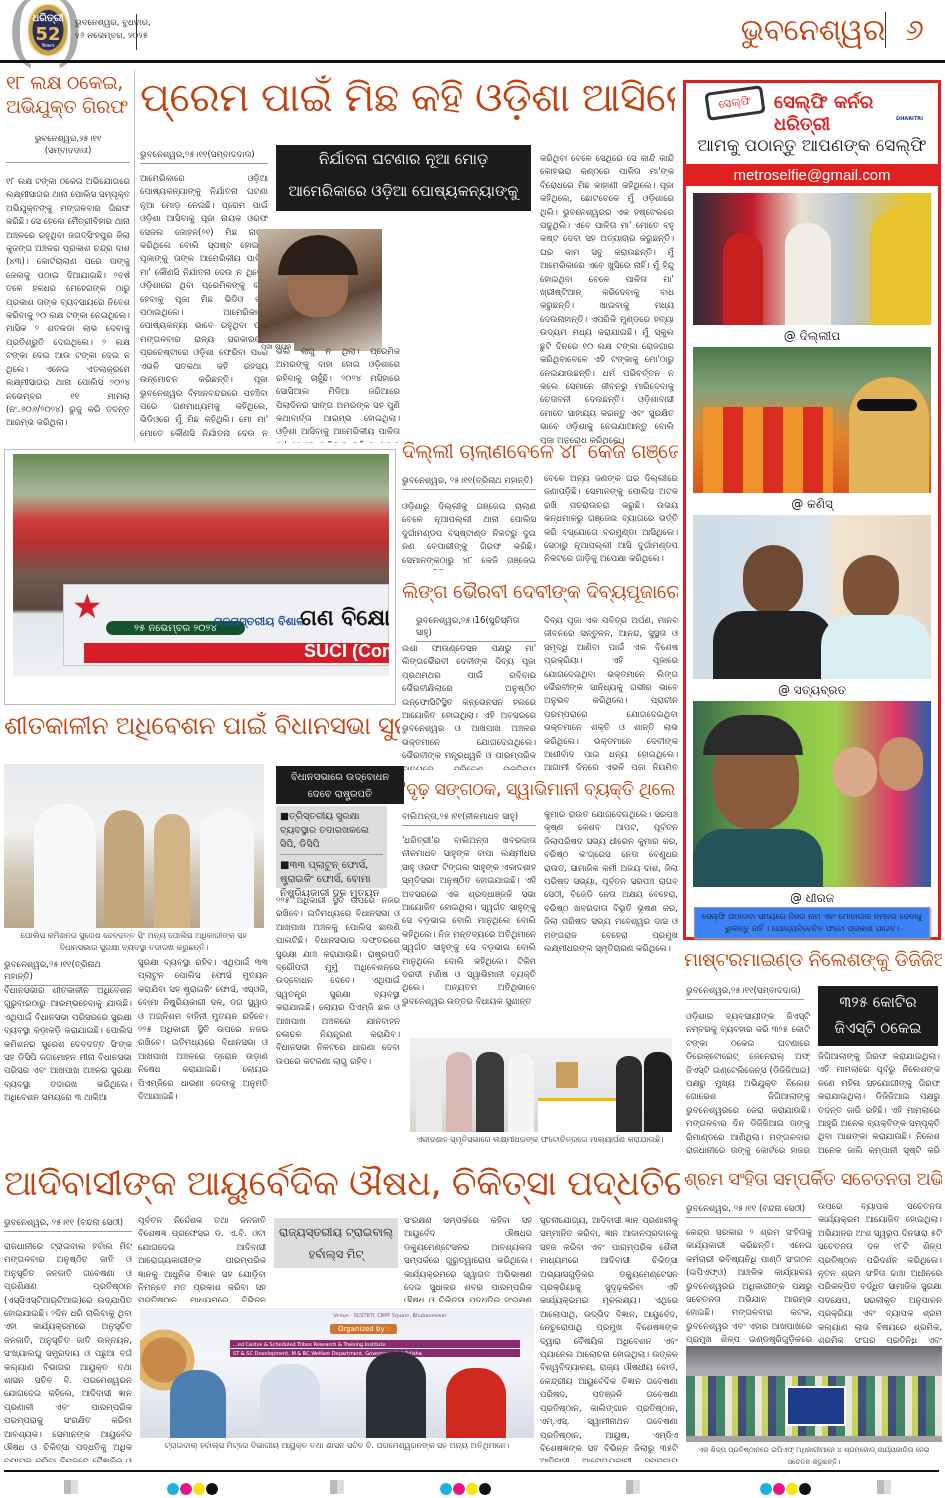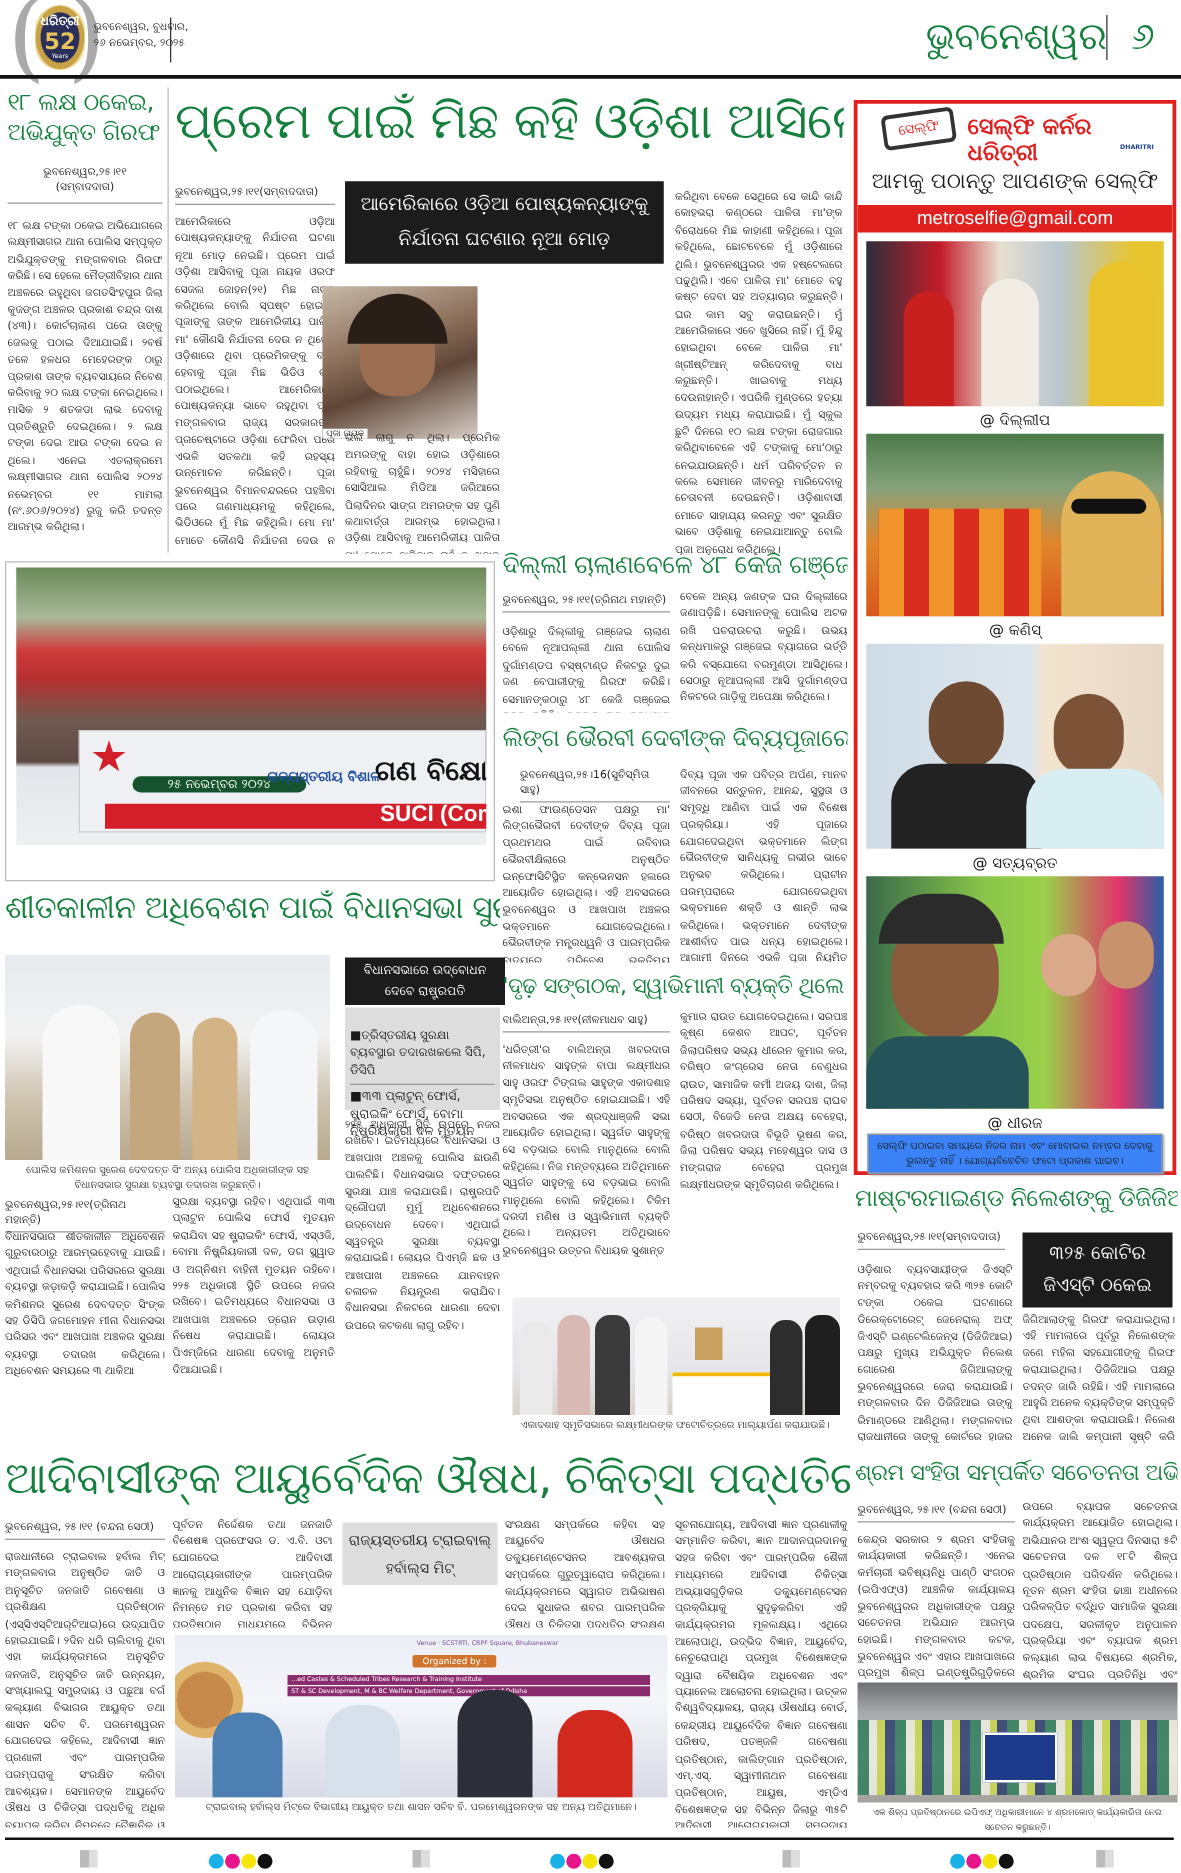--- a/index.html
+++ b/index.html
@@ -2,21 +2,21 @@
 <html><head>
 <meta charset="utf-8">
 <style>
   * { box-sizing: border-box; margin: 0; padding: 0; }
   html, body { width: 945px; height: 1498px; background: #fff; overflow: hidden; }
   body { font-family: "DejaVu Sans", sans-serif; color: #1a1a1a; position: relative; }
   .abs { position: absolute; }
   .body-text { font-size: 8.6px; line-height: 13.4px; text-align: justify; color: #222; overflow: hidden; }
   .dateline { font-size: 8.6px; line-height: 12px; color: #222; border-bottom: 1px solid #999; padding-bottom: 3px; }
   .caption { font-size: 8px; line-height: 12px; text-align: center; color: #333; }
-  .headline { font-family: "DejaVu Sans", sans-serif; font-weight: 400; color: #15803d; white-space: nowrap; overflow: hidden; letter-spacing: -0.5px; }
+  .headline { font-family: "DejaVu Sans", sans-serif; font-weight: 400; color: #c2410c; white-space: nowrap; overflow: hidden; letter-spacing: -0.5px; }
   .photo { overflow: hidden; }
   .rule { background: #111; }
   .vline { background: #bbb; width: 1px; }
   .logo-paren { font-size: 78px; line-height: 70px; color: #aaa; font-family: "DejaVu Serif", serif; }
   .logo-name { color: #fff; font-size: 10px; font-weight: bold; text-align: center; }
   .logo-num { color: #e7c25a; font-size: 18px; font-weight: bold; text-align: center; line-height: 18px; }
   .logo-years { color: #fff; font-size: 5px; text-align: center; }
 
   
   .selfie-box { border: 3px solid #e0201e; background: #fff; }
@@ -63,22 +63,22 @@
     <div>(ସମ୍ବାଦଦାତା)</div>
   </div>
   <div style="border-top:1px solid #999;margin-top:6px;"></div>
   <div class="body-text" style="margin-top:12px;height:260px;">୧୮ ଲକ୍ଷ ଟଙ୍କା ଠକେଇ ଅଭିଯୋଗରେ ଲକ୍ଷ୍ମୀସାଗର ଥାନା ପୋଲିସ ସମ୍ପୃକ୍ତ ଅଭିଯୁକ୍ତଙ୍କୁ ମଙ୍ଗଳବାର ଗିରଫ କରିଛି। ସେ ହେଲେ ମୈତ୍ରୀବିହାର ଥାନା ଅଞ୍ଚଳରେ ରହୁଥିବା ଜଗତସିଂହପୁର ଜିଲା କୁଜଙ୍ଗ ଅଞ୍ଚଳର ପ୍ରକାଶ ଚନ୍ଦ୍ର ଦାଶ (୪୩)। କୋର୍ଟଚାଲାଣ ପରେ ତାଙ୍କୁ ଜେଲକୁ ପଠାଇ ଦିଆଯାଇଛି। ୨ବର୍ଷ ତଳେ ହଳଧର ମେହେରଙ୍କ ଠାରୁ ପ୍ରକାଶ ତାଙ୍କ ବ୍ୟବସାୟରେ ନିବେଶ କରିବାକୁ ୨୦ ଲକ୍ଷ ଟଙ୍କା ନେଇଥିଲେ। ମାସିକ ୨ ଶତକଡା ଲାଭ ଦେବାକୁ ପ୍ରତିଶ୍ରୁତି ଦେଇଥିଲେ। ୨ ଲକ୍ଷ ଟଙ୍କା ଦେଇ ଆଉ ଟଙ୍କା ଦେଇ ନ ଥିଲେ। ଏନେଇ ଏତଲାକ୍ରମେ ଲକ୍ଷ୍ମୀସାଗର ଥାନା ପୋଲିସ ୨୦୨୪ ନଭେମ୍ବର ୧୧ ମାମଲା (ନଂ.୬୦୬/୨୦୨୪) ରୁଜୁ କରି ତଦନ୍ତ ଆରମ୍ଭ କରିଥିଲା।</div>
 </div>
 <div class="abs vline" style="left:134px;top:70px;height:372px;"></div>
 
 <div class="abs headline" style="left:140px;top:72px;width:535px;font-size:40px;line-height:50px;text-align:center;">ପ୍ରେମ ପାଇଁ ମିଛ କହି ଓଡ଼ିଶା ଆସିଲେ ପୂଜା</div>
 <div class="abs dateline" style="left:140px;top:148px;width:128px;">ଭୁବନେଶ୍ୱର,୨୫।୧୧(ସମ୍ବାଦଦାତା)</div>
 <div class="abs dark-box" style="left:276px;top:145px;width:255px;height:66px;">
+  <div style="font-size:15px;line-height:28px;">ନିର୍ଯାତନା ଘଟଣାର ନୂଆ ମୋଡ଼</div>
   <div style="font-size:15px;line-height:28px;padding-top:4px;">ଆମେରିକାରେ ଓଡ଼ିଆ ପୋଷ୍ୟକନ୍ୟାଙ୍କୁ</div>
-  <div style="font-size:15px;line-height:28px;">ନିର୍ଯାତନା ଘଟଣାର ନୂଆ ମୋଡ଼</div>
 </div>
 <div class="abs body-text" style="left:140px;top:172px;width:128px;height:270px;">ଆମେରିକାରେ ଓଡ଼ିଆ ପୋଷ୍ୟକନ୍ୟାଙ୍କୁ ନିର୍ଯାତନା ଘଟଣା ନୂଆ ମୋଡ଼ ନେଇଛି। ପ୍ରେମ ପାଇଁ ଓଡ଼ିଶା ଆସିବାକୁ ପୂଜା ନାୟକ ଓରଫ ସେଜଲ ଜୋହନ(୨୧) ମିଛ ନାଟକ କରିଥିଲେ ବୋଲି ସ୍ପଷ୍ଟ ହୋଇଛି। ପୂଜାଙ୍କୁ ତାଙ୍କ ଆମେରିକୀୟ ପାଳିତା ମା' କୌଣସି ନିର୍ଯାତନା ଦେଉ ନ ଥିଲେ। ଓଡ଼ିଶାରେ ଥିବା ପ୍ରେମିକଙ୍କୁ ବାହା ହେବାକୁ ପୂଜା ମିଛ ଭିଡିଓ କରି ପଠାଇଥିଲେ। ଆମେରିକାରେ ପୋଷ୍ୟକନ୍ୟା ଭାବେ ରହୁଥିବା ପୂଜା ମଙ୍ଗଳବାର ରାଜ୍ୟ ସରକାରଙ୍କ ପ୍ରଚେଷ୍ଟାରେ ଓଡ଼ିଶା ଫେରିବା ପରେ ଏଭଳି ସତକଥା କହି ରହସ୍ୟ ଉନ୍ମୋଚନ କରିଛନ୍ତି। ପୂଜା ଭୁବନେଶ୍ୱର ବିମାନବନ୍ଦରରେ ପହଞ୍ଚିବା ପରେ ଗଣମାଧ୍ୟମକୁ କହିଥିଲେ, ଭିଡିଓରେ ମୁଁ ମିଛ କହିଥିଲି। ମୋ ମା' ମୋତେ କୌଣସି ନିର୍ଯାତନା ଦେଉ ନ ଥିଲେ। ସେ ବହୁତ ଭଲ। ସତକଥା ହେଲା, ଆମେରିକାର ଜୀବନଶୈଳୀ ମତେ</div>
 <div class="abs photo" style="left:258px;top:217px;width:124px;height:122px;background:linear-gradient(160deg,#c7b9a8 0%,#8a6d58 40%,#5e4638 60%,#d9cfc6 100%);margin-top:12px;">
   <div class="abs" style="left:30px;top:18px;width:60px;height:70px;border-radius:30px 30px 26px 26px;background:#9b6e52;"></div>
   <div class="abs" style="left:20px;top:6px;width:80px;height:40px;border-radius:40px 40px 0 0;background:#2a1e18;"></div>
   <div class="abs" style="left:0;bottom:0;background:#fff;font-size:7px;padding:0 3px;">ପୂଜା ନାୟକ</div>
 </div>
 <div class="abs body-text" style="left:276px;top:345px;width:124px;height:98px;">ଭଲ ଲାଗୁ ନ ଥିଲା। ପ୍ରେମିକ ଅମରଙ୍କୁ ବାହା ହୋଇ ଓଡ଼ିଶାରେ ରହିବାକୁ ଚାହୁଁଛି। ୨୦୨୪ ମସିହାରେ ସୋସିଆଲ ମିଡିଆ ଜରିଆରେ ପିଲାଦିନର ସାଙ୍ଗ ଅମରଙ୍କ ସହ ପୁଣି କଥାବାର୍ତ୍ତା ଆରମ୍ଭ ହୋଇଥିଲା। ଓଡ଼ିଶା ଆସିବାକୁ ଆମେରିକୀୟ ପାଳିତା ମା' ମୋତେ ଛାଡ଼ିବାକୁ ଚାହୁଁ ନ ଥିବାରୁ ଅମର ସହ ମିଶି ଏଭଳି ମିଛ ନାଟକ ପାଇଁ ଯୋଜନା କରିଥିଲି। ଏଥିପାଇଁ ଆମେରିକାରେ ମୋ ପାଳିତା ମା'ଙ୍କୁ ଆଇନଗତ ସମସ୍ୟା ଭୋଗିବାକୁ ପଡ଼ିଛି। ସରକାର ଏଥିପାଇଁ କିଛି କରିବାକୁ ପୂଜା ଅନୁରୋଧ କରିଛନ୍ତି। ତେବେ ପୂଜା ଓଡ଼ିଶା ଫେରିବା ପରେ ତାଙ୍କୁ ବାଲେଶ୍ୱର ଜିଲା ସମାଜ ମଙ୍ଗଳ ହେପାଜତରେ ରଖାଯାଇଛି। ସୂଚନା ଅନୁଯାୟୀ, ନଭେମ୍ବର ୭ରେ ପୂଜାଙ୍କୁ ତାଙ୍କ ପାଳିତା ମା' ନିର୍ଯାତନା ଦେଉଥିବା ଘଟଣା ପ୍ରଚାରିତ ହୋଇଥିଲା। ପୂଜା ବାଲେଶ୍ୱରରେ ରହୁଥିବା ସାଙ୍ଗ ଅମରଙ୍କୁ ଭିଡିଓ ପଠାଇ ମୁଖ୍ୟମନ୍ତ୍ରୀ ମୋହନ ଚରଣ ମାଝୀଙ୍କ ଦୃଷ୍ଟି ଆକର୍ଷଣ କରିଥିଲେ। ପୂଜା ଏକ ଭିଡିଓ ସେୟାର</div>
 <div class="abs body-text" style="left:540px;top:152px;width:134px;height:292px;">କରିଥିବା ବେଳେ ସେଥିରେ ସେ କାନ୍ଦି କାନ୍ଦି କୋହଭରା କଣ୍ଠରେ ପାଳିତା ମା'ଙ୍କ ବିରୋଧରେ ମିଛ କାହାଣୀ କହିଥିଲେ। ପୂଜା କହିଥିଲେ, ଛୋଟବେଳେ ମୁଁ ଓଡ଼ିଶାରେ ଥିଲି। ଭୁବନେଶ୍ୱରର ଏକ ହଷ୍ଟେଲରେ ପଢୁଥିଲି। ଏବେ ପାଳିତା ମା' ମୋତେ ବହୁ କଷ୍ଟ ଦେବା ସହ ଅତ୍ୟାଚାର କରୁଛନ୍ତି। ଘର କାମ ସବୁ କରାଉଛନ୍ତି। ମୁଁ ଆମେରିକାରେ ଏବେ ଖୁସିରେ ନାହିଁ। ମୁଁ ହିନ୍ଦୁ ହୋଇଥିବା ବେଳେ ପାଳିତା ମା' ଖ୍ରୀଷ୍ଟିଆନ୍ କରିଦେବାକୁ ବାଧ କରୁଛନ୍ତି। ଖାଇବାକୁ ମଧ୍ୟ ଦେଉନାହାନ୍ତି। ଏପରିକି ମୁଣ୍ଡରେ ହତ୍ୟା ଉଦ୍ୟମ ମଧ୍ୟ କରାଯାଇଛି। ମୁଁ ସ୍କୁଲ ଛୁଟି ଦିନରେ ୧୦ ଲକ୍ଷ ଟଙ୍କା ରୋଜଗାର କରିଥିବାବେଳେ ଏହି ଟଙ୍କାକୁ ମୋ'ଠାରୁ ନେଇଯାଉଛନ୍ତି। ଧର୍ମ ପରିବର୍ତ୍ତନ ନ କଲେ ସେମାନେ ଜୀବନରୁ ମାରିଦେବାକୁ ଚେତାବନୀ ଦେଉଛନ୍ତି। ଓଡ଼ିଶାବାସୀ ମୋତେ ସାହାଯ୍ୟ କରନ୍ତୁ ଏବଂ ସୁରକ୍ଷିତ ଭାବେ ଓଡ଼ିଶାକୁ ନେଇଯାଆନ୍ତୁ ବୋଲି ପୂଜା ଅନୁରୋଧ କରିଥିଲେ।</div>
 
@@ -154,21 +154,21 @@
   <div class="abs" style="left:30px;top:40px;width:62px;height:124px;background:#f8f8f8;border-radius:30px 30px 0 0;"></div>
   <div class="abs" style="left:100px;top:46px;width:40px;height:118px;background:#c4a77c;border-radius:20px 20px 0 0;"></div>
   <div class="abs" style="left:150px;top:50px;width:36px;height:114px;background:#d2b486;border-radius:18px 18px 0 0;"></div>
   <div class="abs" style="left:196px;top:44px;width:54px;height:120px;background:#f4f6f8;border-radius:26px 26px 0 0;"></div>
 </div>
 <div class="abs caption" style="left:4px;top:930px;width:260px;">ପୋଲିସ କମିଶନର ସୁରେଶ ଦେବଦତ୍ତ ସିଂ ଅନ୍ୟ ପୋଲିସ ଅଧିକାରୀଙ୍କ ସହ ବିଧାନସଭାର ସୁରକ୍ଷା ବ୍ୟବସ୍ଥା ତଦାରଖ କରୁଛନ୍ତି।</div>
 <div class="abs dark-box" style="left:276px;top:766px;width:128px;height:38px;">
   <div style="font-size:10px;line-height:17px;padding-top:2px;">ବିଧାନସଭାରେ ଉଦ୍‌ବୋଧନ</div>
   <div style="font-size:10px;line-height:17px;">ଦେବେ ରାଷ୍ଟ୍ରପତି</div>
 </div>
-<div class="abs grey-box" style="left:276px;top:806px;width:124px;height:82px;padding:16px 4px;">
+<div class="abs grey-box" style="left:276px;top:806px;width:111px;height:82px;padding:3px 4px;">
   <div style="font-size:9.5px;line-height:14px;border-bottom:1px solid #999;padding-bottom:3px;">■<span>ତ୍ରିସ୍ତରୀୟ ସୁରକ୍ଷା ବ୍ୟବସ୍ଥାର ତଦାରଖକଲେ ସିପି, ଡିସିପି</span></div>
   <div style="font-size:10px;line-height:14px;padding-top:3px;">■<span>୩୩ ପ୍ଲାଟୁନ୍ ଫୋର୍ସ, ଷ୍ଟ୍ରାଇକିଂ ଫୋର୍ସ, ବୋମା ନିଷ୍କ୍ରିୟକାରୀ ଦଳ ମୁତୟନ</span></div>
 </div>
 <div class="abs body-text" style="left:276px;top:894px;width:124px;height:252px;">୨୨୫ ଅଧିକାରୀ ସ୍ଥିତି ଉପରେ ନଜର ରଖିବେ। ଇତିମଧ୍ୟରେ ବିଧାନସଭା ଓ ଆଖପାଖ ଅଞ୍ଚଳକୁ ପୋଲିସ ଛାଉଣି ପାଲଟିଛି। ବିଧାନସଭାର ଦଫ୍ତରରେ ସୁରକ୍ଷା ଯାଞ୍ଚ କରାଯାଉଛି। ରାଷ୍ଟ୍ରପତି ଦ୍ରୌପଦୀ ମୁର୍ମୁ ଅଧିବେଶନରେ ଉଦ୍‌ବୋଧନ ଦେବେ। ଏଥିପାଇଁ ସ୍ୱତନ୍ତ୍ର ସୁରକ୍ଷା ବ୍ୟବସ୍ଥା କରାଯାଇଛି। ଲୋୟର ପିଏମ୍‌ଜି ଛକ ଓ ଆଖପାଖ ଅଞ୍ଚଳରେ ଯାନବାହନ ଚଳାଚଳ ନିୟନ୍ତ୍ରଣ କରାଯିବ। ବିଧାନସଭା ନିକଟରେ ଧାରଣା ଦେବା ଉପରେ କଟକଣା ଲାଗୁ ରହିବ।</div>
 <div class="abs dateline" style="left:4px;top:958px;width:128px;">ଭୁବନେଶ୍ୱର,୨୫।୧୧(ତ୍ରିନାଥ ମହାନ୍ତି)</div>
 <div class="abs body-text" style="left:4px;top:984px;width:128px;height:160px;">ବିଧାନସଭାର ଶୀତକାଳୀନ ଅଧିବେଶନ ଗୁରୁବାରଠାରୁ ଆରମ୍ଭହେବାକୁ ଯାଉଛି। ଏଥିପାଇଁ ବିଧାନସଭା ପରିସରରେ ସୁରକ୍ଷା ବ୍ୟବସ୍ଥା କଡ଼ାକଡ଼ି କରାଯାଇଛି। ପୋଲିସ କମିଶନର ସୁରେଶ ଦେବଦତ୍ତ ସିଂଙ୍କ ସହ ଡିସିପି ଜଗମୋହନ ମୀନା ବିଧାନସଭା ପରିସର ଏବଂ ଆଖପାଖ ଅଞ୍ଚଳର ସୁରକ୍ଷା ବ୍ୟବସ୍ଥା ତଦାରଖ କରିଥିଲେ। ଅଧିବେଶନ ସମୟରେ ୩ ଥାକିଆ</div>
 <div class="abs body-text" style="left:138px;top:956px;width:130px;height:188px;">ସୁରକ୍ଷା ବ୍ୟବସ୍ଥା ରହିବ। ଏଥିପାଇଁ ୩୩ ପ୍ଲାଟୁନ ପୋଲିସ ଫୋର୍ସ ମୁତୟନ କରାଯିବା ସହ ଷ୍ଟ୍ରାଇକିଂ ଫୋର୍ସ, ଏସ୍‌ଓଜି, ବୋମା ନିଷ୍କ୍ରିୟକାରୀ ଦଳ, ଡଗ ସ୍କ୍ୱାଡ ଓ ଅଗ୍ନିଶମ ବାହିନୀ ମୁତୟନ ରହିବେ। ୨୨୫ ଅଧିକାରୀ ସ୍ଥିତି ଉପରେ ନଜର ରଖିବେ। ଇତିମଧ୍ୟରେ ବିଧାନସଭା ଓ ଆଖପାଖ ଅଞ୍ଚଳରେ ଡ୍ରୋନ ଉଡ଼ାଣ ନିଷେଧ କରାଯାଇଛି। ଲୋୟର ପିଏମ୍‌ଜିରେ ଧାରଣା ଦେବାକୁ ଅନୁମତି ଦିଆଯାଇଛି।</div>
 
 <div class="abs headline" style="left:402px;top:774px;width:276px;font-size:17.5px;line-height:30px;">'ଦୃଢ଼ ସଙ୍ଗଠକ, ସ୍ୱାଭିମାନୀ ବ୍ୟକ୍ତି ଥିଲେ ଲକ୍ଷ୍ମୀଧର'</div>
 <div class="abs dateline" style="left:402px;top:810px;width:134px;">ବାଲିଅନ୍ତା,୨୫।୧୧(ନୀଳମାଧବ ସାହୁ)</div>

